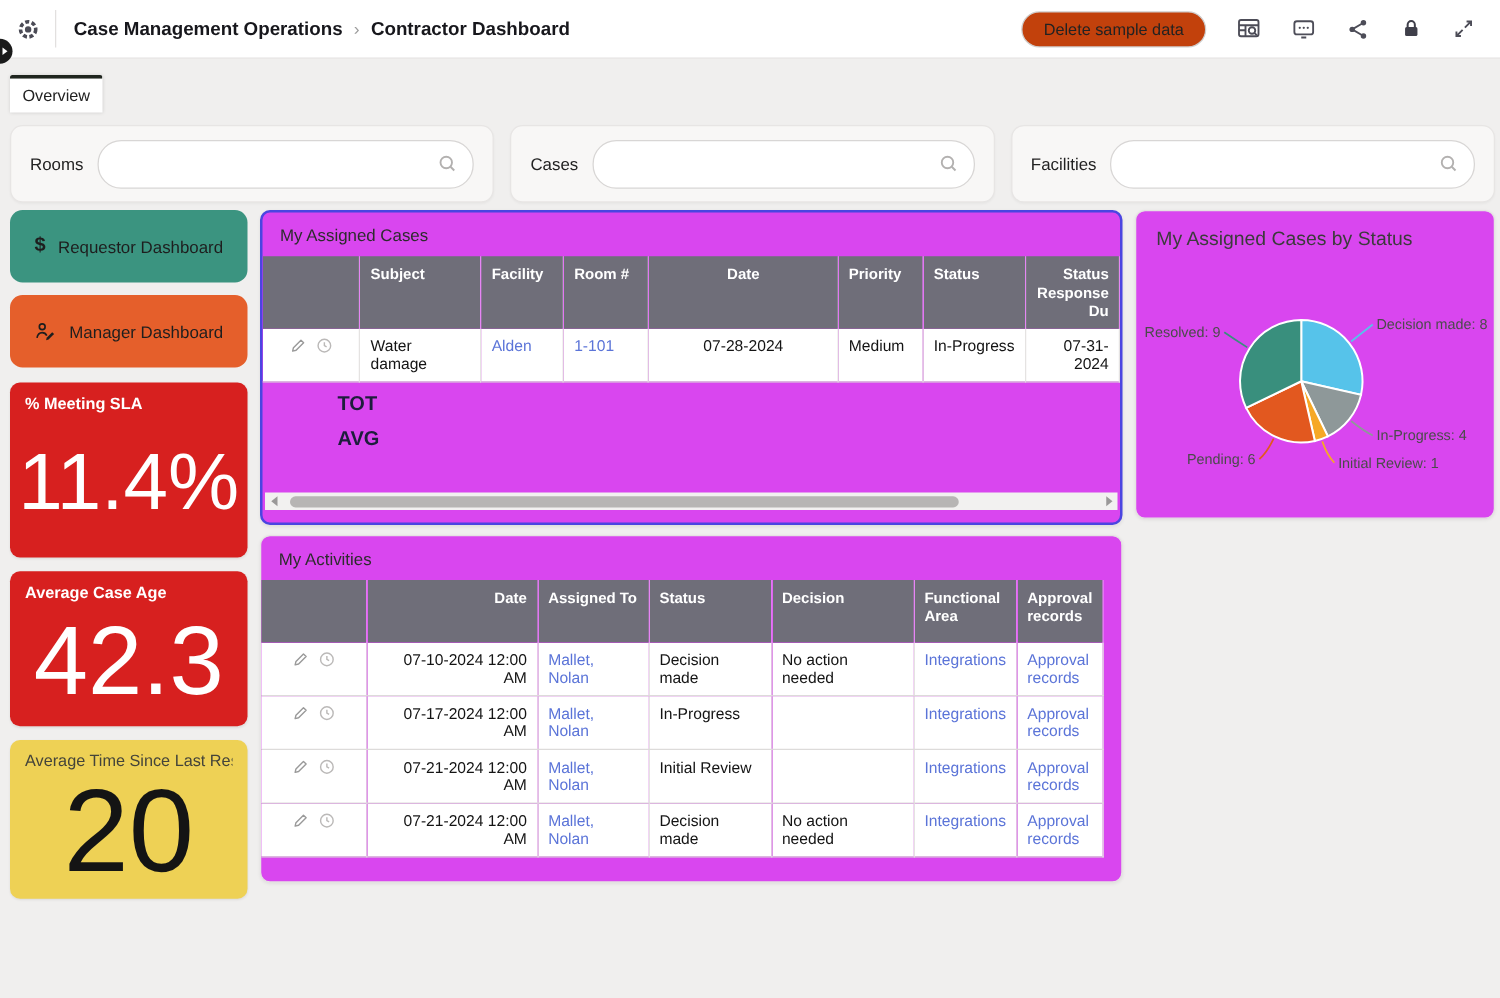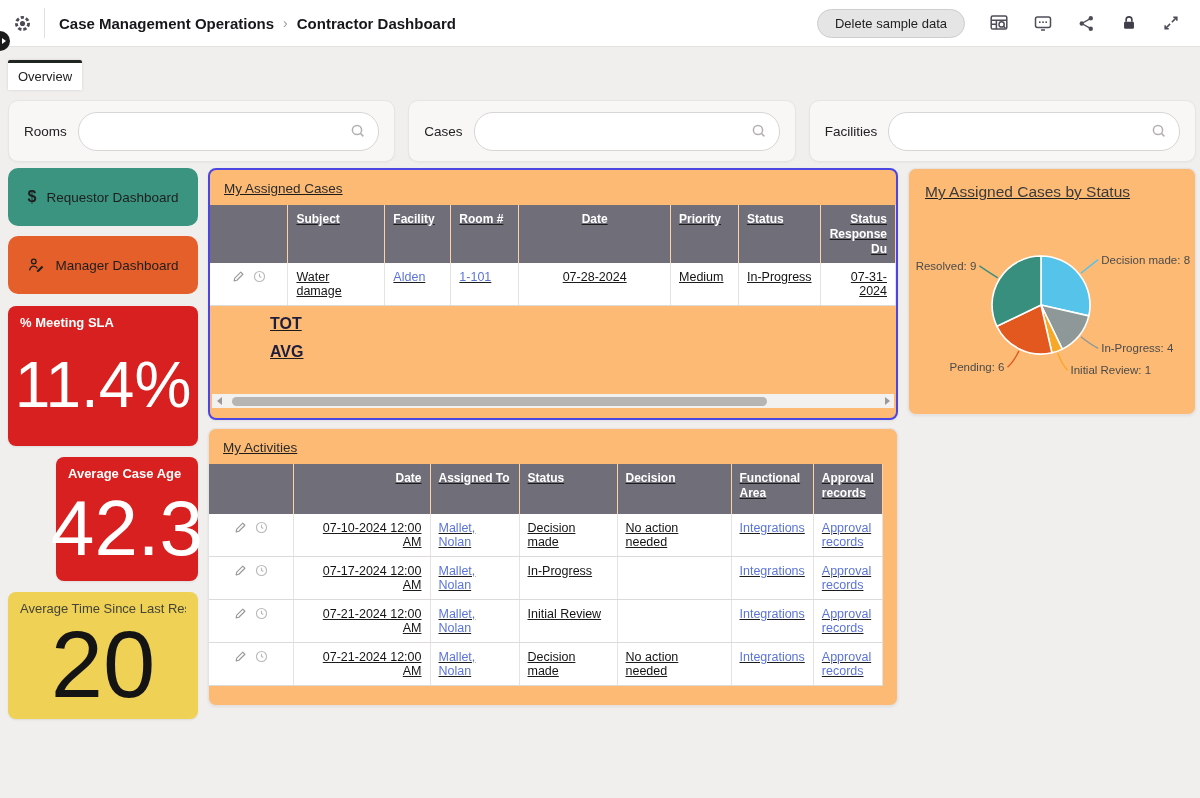--- a/index.html
+++ b/index.html
@@ -8,21 +8,21 @@
     background:#f0efee;font-family:"Liberation Sans",sans-serif;color:#1c1c1c;
   }
   
   .app-header{position:absolute;top:0;left:0;width:1200px;height:46px;background:#fff;
     border-bottom:1px solid #e4e2e1;display:flex;align-items:center;z-index:5;}
   .gear-wrap{width:44px;display:flex;justify-content:center;align-items:center;}
   .hdr-divider{width:1px;height:30px;background:#e2e0df;}
   .breadcrumb{display:flex;align-items:center;margin-left:14px;font-size:15px;font-weight:bold;color:#17171c;}
   .crumb-sep{color:#9c9c9c;margin:0 9px;font-weight:normal;font-size:14px;}
   .hdr-right{margin-left:auto;display:flex;align-items:center;gap:24px;padding-right:20px;}
-  .delete-btn{border:1px solid #cfcdcc;border-radius:15px;background:#e5e5e5;height:29px;
+  .delete-btn{border:1px solid #cfcdcc;border-radius:15px;background:#c2410c;height:29px;
     padding:0 17px;font-size:13px;color:#222;font-family:inherit;cursor:pointer;}
   .hdr-icon{display:flex;align-items:center;cursor:pointer;}
   .edge-handle{position:absolute;left:0;top:31px;width:10px;height:20px;background:#1b1b1b;
     border-radius:0 10px 10px 0;z-index:6;display:flex;align-items:center;justify-content:flex-start;cursor:pointer;}
   .edge-handle::after{content:"";margin-left:2px;border-left:4px solid #fff;border-top:3px solid transparent;border-bottom:3px solid transparent;}
   
   .tab{position:absolute;top:60px;left:8px;width:74px;height:30px;background:#fff;
     border-top:3px solid #20261f;border-radius:2px 2px 0 0;box-shadow:0 0 3px rgba(0,0,0,0.12);
     display:flex;align-items:center;justify-content:center;font-size:13px;color:#222;cursor:pointer;box-sizing:border-box;}
   
@@ -42,21 +42,21 @@
   .side-btn .bicon{display:flex;align-items:center;font-size:16px;font-weight:bold;}
   .kpi{border-radius:8px;margin-bottom:11px;padding:9px 12px 6px;box-sizing:border-box;
     display:flex;flex-direction:column;box-shadow:0 1px 2px rgba(0,0,0,0.08);}
   .kpi-title{font-size:13px;font-weight:700;line-height:1.2;white-space:nowrap;overflow:hidden;}
   .kpi-value{flex:1;display:flex;align-items:center;justify-content:center;line-height:1;}
   .kpi1{height:140px;} .kpi1 .kpi-value{font-size:64px;}
   .kpi2{height:124px;} .kpi2 .kpi-value{font-size:78px;}
   .kpi3{height:127px;margin-bottom:0;} .kpi3 .kpi-title{font-weight:400;color:#44443a;}
   .kpi3 .kpi-value{font-size:94px;}
   
-  .panel{position:absolute;background:#fdba74;border-radius:8px;box-shadow:0 1px 3px rgba(0,0,0,0.07);box-sizing:border-box;text-decoration:underline;}
+  .panel{position:absolute;background:#d946ef;border-radius:8px;box-shadow:0 1px 3px rgba(0,0,0,0.07);box-sizing:border-box;}
   #assigned{left:208px;top:168px;width:690px;height:252px;border:2px solid #4b45e1;overflow:hidden;}
   #pie-panel{left:908px;top:168px;width:288px;height:247px;border:1px solid #e5e3e2;}
   #activities{left:208px;top:428px;width:690px;height:278px;border:1px solid #e5e3e2;overflow:hidden;}
   .panel-title{font-size:13.5px;color:#2c2c2c;padding:11px 14px 9px;}
   #pie-panel .panel-title{font-size:15.5px;color:#3b3b3b;padding:14px 16px 0;}
   
   table{border-collapse:collapse;table-layout:fixed;font-size:12.5px;color:#141414;}
   thead th{background:#6f6e79;color:#fff;font-weight:700;font-size:12px;line-height:1.25;
     padding:7px 8px 6px;border-right:1px solid rgba(255,255,255,0.35);text-align:left;vertical-align:top;
     overflow:hidden;}
@@ -192,21 +192,21 @@
         <path d="M2.8 15c.5-3.1 2.4-4.8 4.7-4.8 1.8 0 3.3 1 4.1 2.7"></path>
         <path d="M11.5 14.8l5-5 1.7 1.7-5 5-2.2.5z" fill="#1e1e1e" stroke="none"></path>
       </svg>
     </span>
     <span>Manager Dashboard</span>
   </div>
   <div class="kpi kpi1" style="background: rgb(215, 32, 31); color: rgb(255, 255, 255);">
     <span class="kpi-title">% Meeting SLA</span>
     <span class="kpi-value">11.4%</span>
   </div>
-  <div class="kpi kpi2" style="background: rgb(215, 32, 31); color: rgb(255, 255, 255); margin-left: 48px;">
+  <div class="kpi kpi2" style="background: rgb(215, 32, 31); color: rgb(255, 255, 255);">
     <span class="kpi-title">Average Case Age</span>
     <span class="kpi-value">42.3</span>
   </div>
   <div class="kpi kpi3" style="background: rgb(238, 209, 85); color: rgb(20, 20, 20);">
     <span class="kpi-title">Average Time Since Last Resp...</span>
     <span class="kpi-value">20</span>
   </div>
 </div>
 
 <div id="assigned" class="panel">

